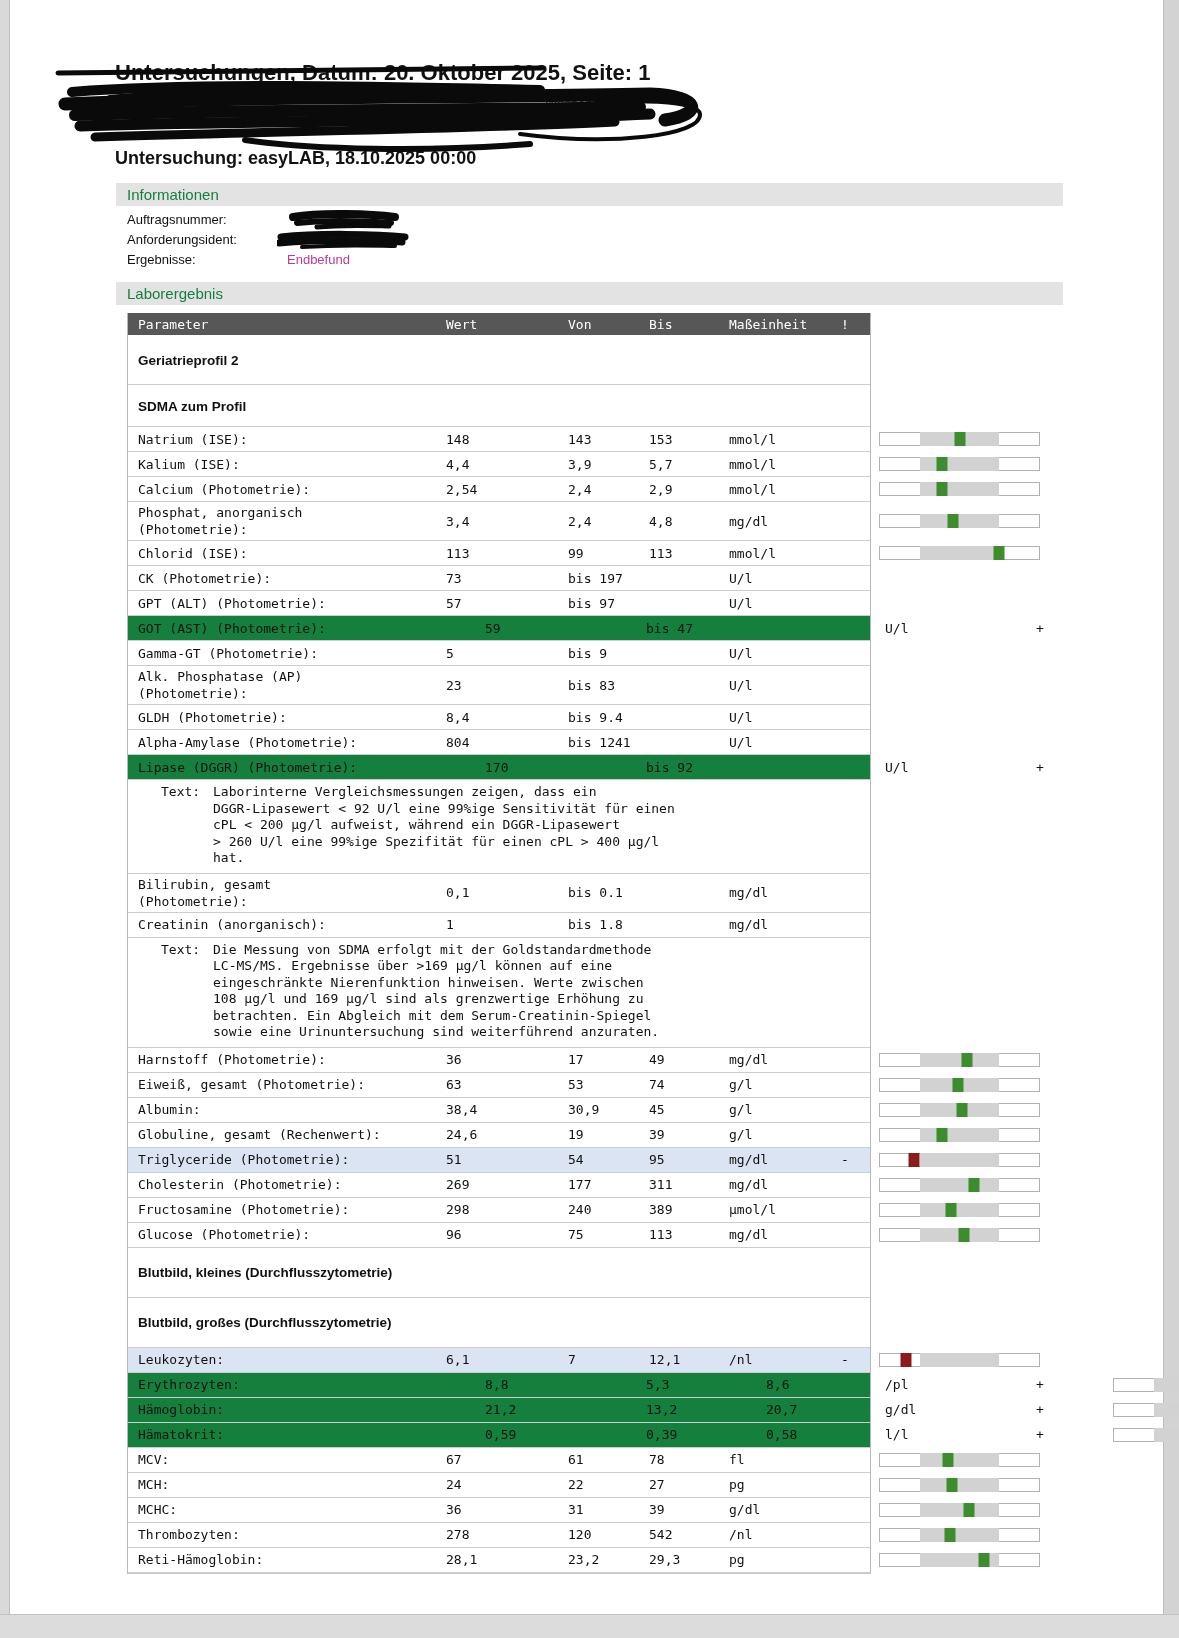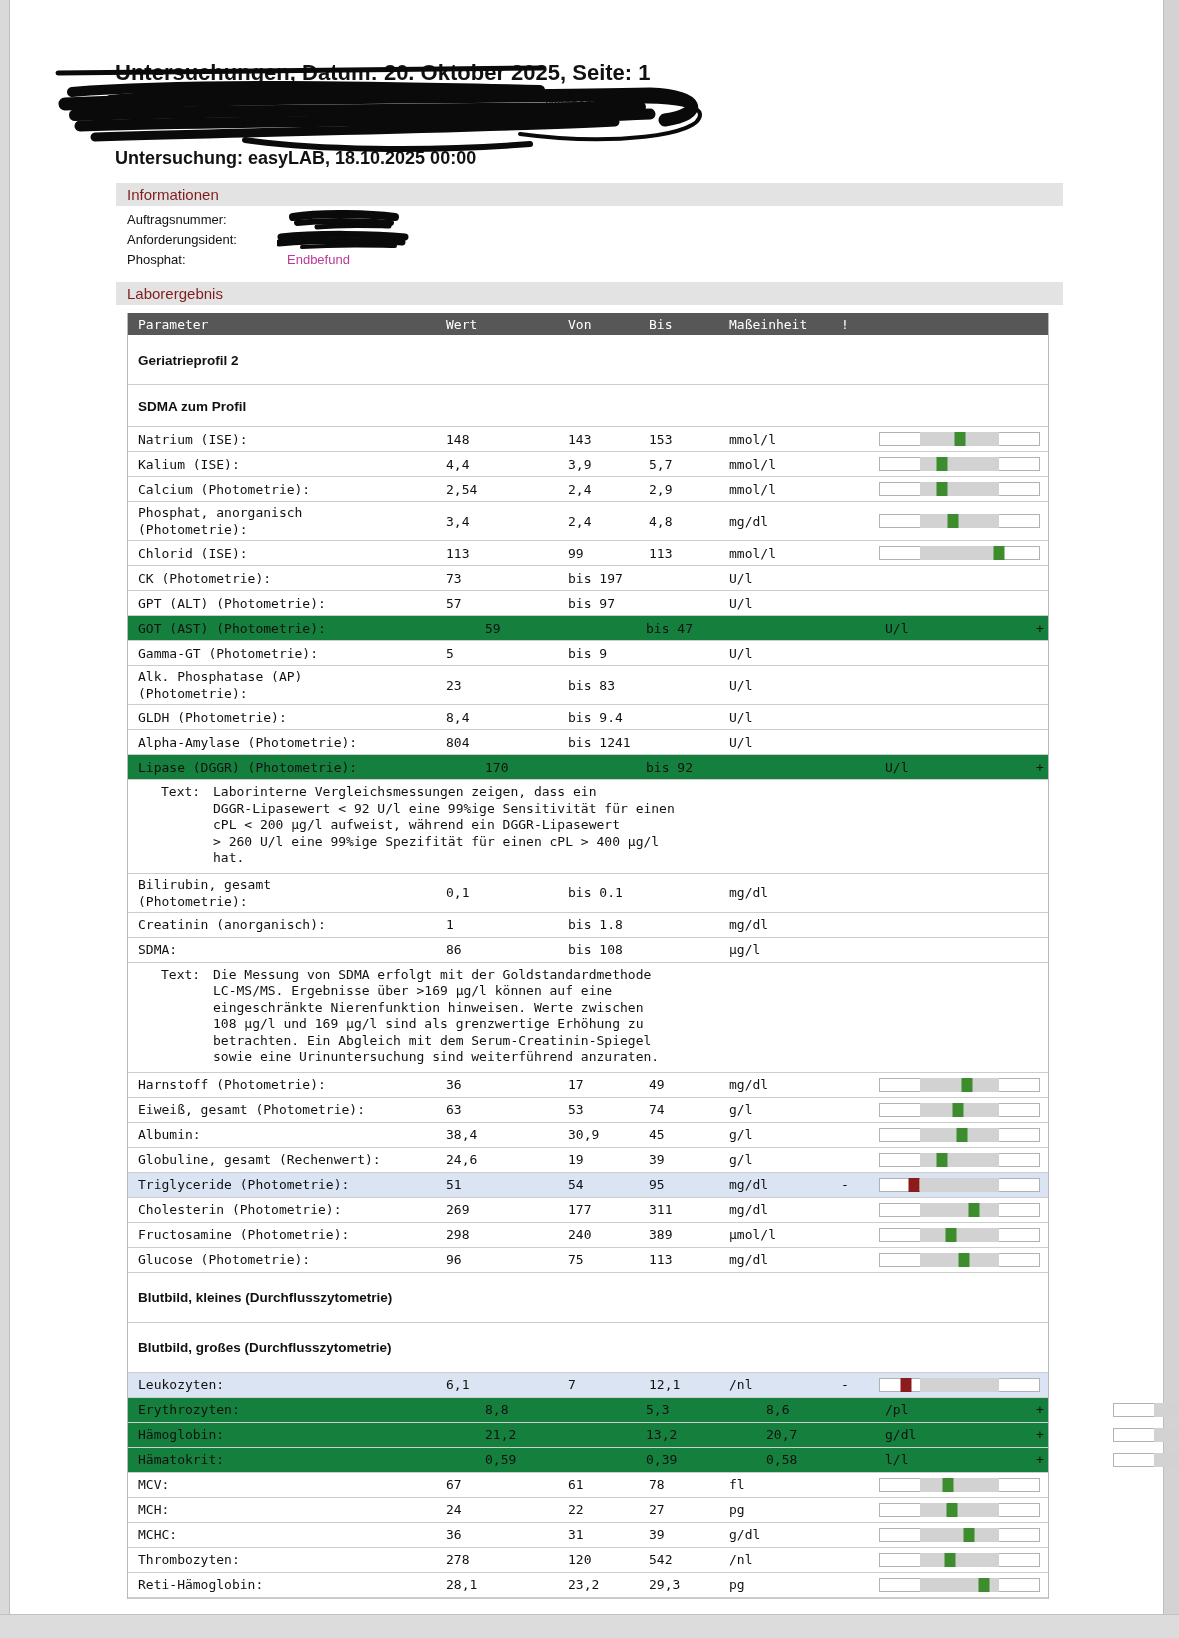--- a/index.html
+++ b/index.html
@@ -12,32 +12,32 @@
   .edge-right{position:absolute;right:0;top:0;width:15px;height:1638px;background:#d3d3d3;border-left:1px solid #bdbdbd;}
   .edge-bottom{position:absolute;left:0;top:1614px;width:1179px;height:24px;background:#dcdcdc;border-top:1px solid #c2c2c2;}
 
   .title{position:absolute;left:115px;top:60px;font-size:22px;font-weight:bold;letter-spacing:0;white-space:nowrap;}
   .subtitle{position:absolute;left:115px;top:148px;font-size:18px;font-weight:bold;white-space:nowrap;}
 
   .frag{position:absolute;font-size:13px;color:#222;white-space:nowrap;z-index:1;}
   .scribble-top{position:absolute;left:50px;top:52px;z-index:2;}
 
   .band{position:absolute;left:116px;width:947px;height:23px;background:#e3e3e3;}
-  .band span{display:block;padding:3px 0 0 11px;font-size:15px;color:#7f1d1d;}
+  .band span{display:block;padding:3px 0 0 11px;font-size:15px;color:#15803d;}
   .band-info{top:183px;}
   .band-lab{top:282px;}
 
   .info-row{position:absolute;left:127px;font-size:13px;height:20px;}
   .info-label{display:inline-block;width:178px;}
   .info-value{position:absolute;left:160px;top:0;}
   .pinkval{color:#b83b94;}
   .scribble-val{position:absolute;top:-3px;}
 
   
-  .table{position:absolute;left:127px;top:313px;width:922px;box-sizing:border-box;
+  .table{position:absolute;left:127px;top:313px;width:744px;box-sizing:border-box;
          border-left:1px solid #b9b9b9;border-right:1px solid #b9b9b9;border-bottom:1px solid #c9c9c9;
          font-family:"DejaVu Sans Mono","Liberation Mono",monospace;font-size:13px;}
   .thead{display:flex;align-items:center;height:22px;background:#575757;color:#fff;}
   .row{display:flex;align-items:center;min-height:24px;border-bottom:1px solid #cdcdcd;background:#fff;}
   .row.hl-high{background:#15803d;gap:39px;}
   .row.hl-low{background:#dbe4f3;}
   .row.section{font-family:"Liberation Sans",sans-serif;font-weight:bold;font-size:13.5px;
                padding:13px 0 12px 0;}
   .row.section.small{padding:9px 0 8px 0;}
   .c-param{flex:0 0 318px;padding-left:10px;box-sizing:border-box;}
@@ -109,21 +109,21 @@
     <svg class="scribble-val" style="left:-10px;" width="135" height="22" viewBox="0 0 135 22">
       <g stroke="#0a0a0a" fill="none" stroke-linecap="round">
         <path d="M4,8 C40,4 100,5 128,8" stroke-width="7"></path>
         <path d="M2,14 C50,10 110,12 125,13" stroke-width="7"></path>
         <path d="M25,18 C70,15 105,17 118,17" stroke-width="4"></path>
       </g>
     </svg>
   </span>
 </div>
 <div class="info-row" style="top:252px;">
-  <span class="info-label">Phosphat:</span>
+  <span class="info-label">Ergebnisse:</span>
   <span class="info-value pinkval">Endbefund</span>
 </div>
 
 <div class="band band-lab">
   <span>Laborergebnis</span>
 </div>
 
 <div class="table" id="lab-table">
   <div class="thead">
     <div class="c-param">Parameter</div>
@@ -337,31 +337,20 @@
         <div class="c-param">
           <div class="pline">Creatinin (anorganisch):</div>
         </div>
         <div class="c-wert">1</div>
         <div class="c-von">bis 1.8</div>
         <div class="c-bis"></div>
         <div class="c-unit">mg/dl</div>
         <div class="c-flag"></div>
         <div class="c-bar"></div>
       </div>
-      <div class="row">
-        <div class="c-param">
-          <div class="pline">SDMA:</div>
-        </div>
-        <div class="c-wert">86</div>
-        <div class="c-von">bis 108</div>
-        <div class="c-bis"></div>
-        <div class="c-unit">µg/l</div>
-        <div class="c-flag"></div>
-        <div class="c-bar"></div>
-      </div>
       <div class="row notes">
         <div class="tlabel">Text:</div>
         <div class="tlines">
           <div>Die Messung von SDMA erfolgt mit der Goldstandardmethode</div>
           <div>LC-MS/MS. Ergebnisse über &gt;169 µg/l können auf eine</div>
           <div>eingeschränkte Nierenfunktion hinweisen. Werte zwischen</div>
           <div>108 µg/l und 169 µg/l sind als grenzwertige Erhöhung zu</div>
           <div>betrachten. Ein Abgleich mit dem Serum-Creatinin-Spiegel</div>
           <div>sowie eine Urinuntersuchung sind weiterführend anzuraten.</div>
         </div>

